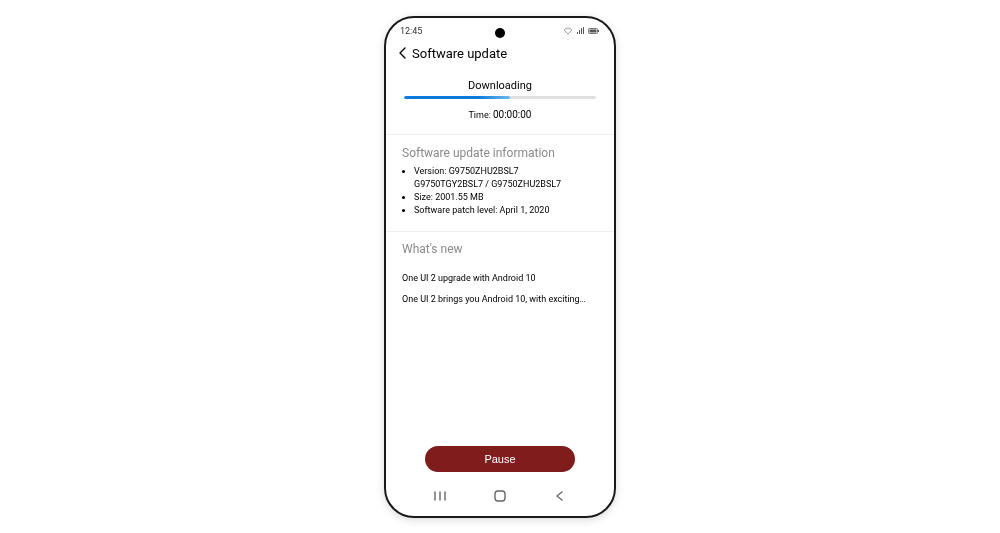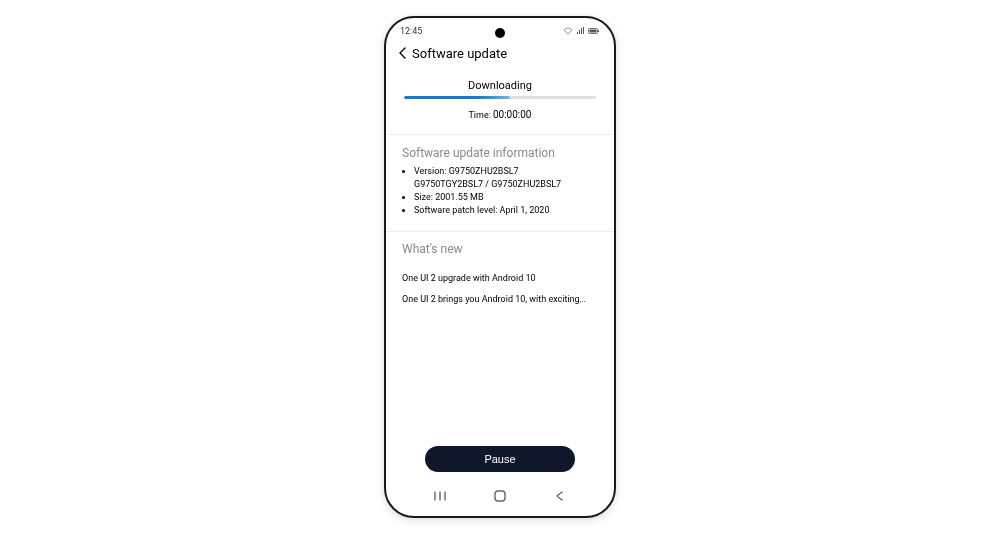--- a/index.html
+++ b/index.html
@@ -141,21 +141,21 @@
     position: absolute;
     bottom: 0;
     left: 0;
     right: 0;
   }
   .pause-btn {
     display: block;
     margin: 0 auto 10px auto;
     width: 150px;
     height: 26px;
-    background: #0f172a;
+    background: #7f1d1d;
     color: #fff;
     border: none;
     border-radius: 14px;
     font-size: 11px;
     font-weight: 400;
     cursor: pointer;
   }
   .nav-bar {
     height: 34px;
     display: flex;

